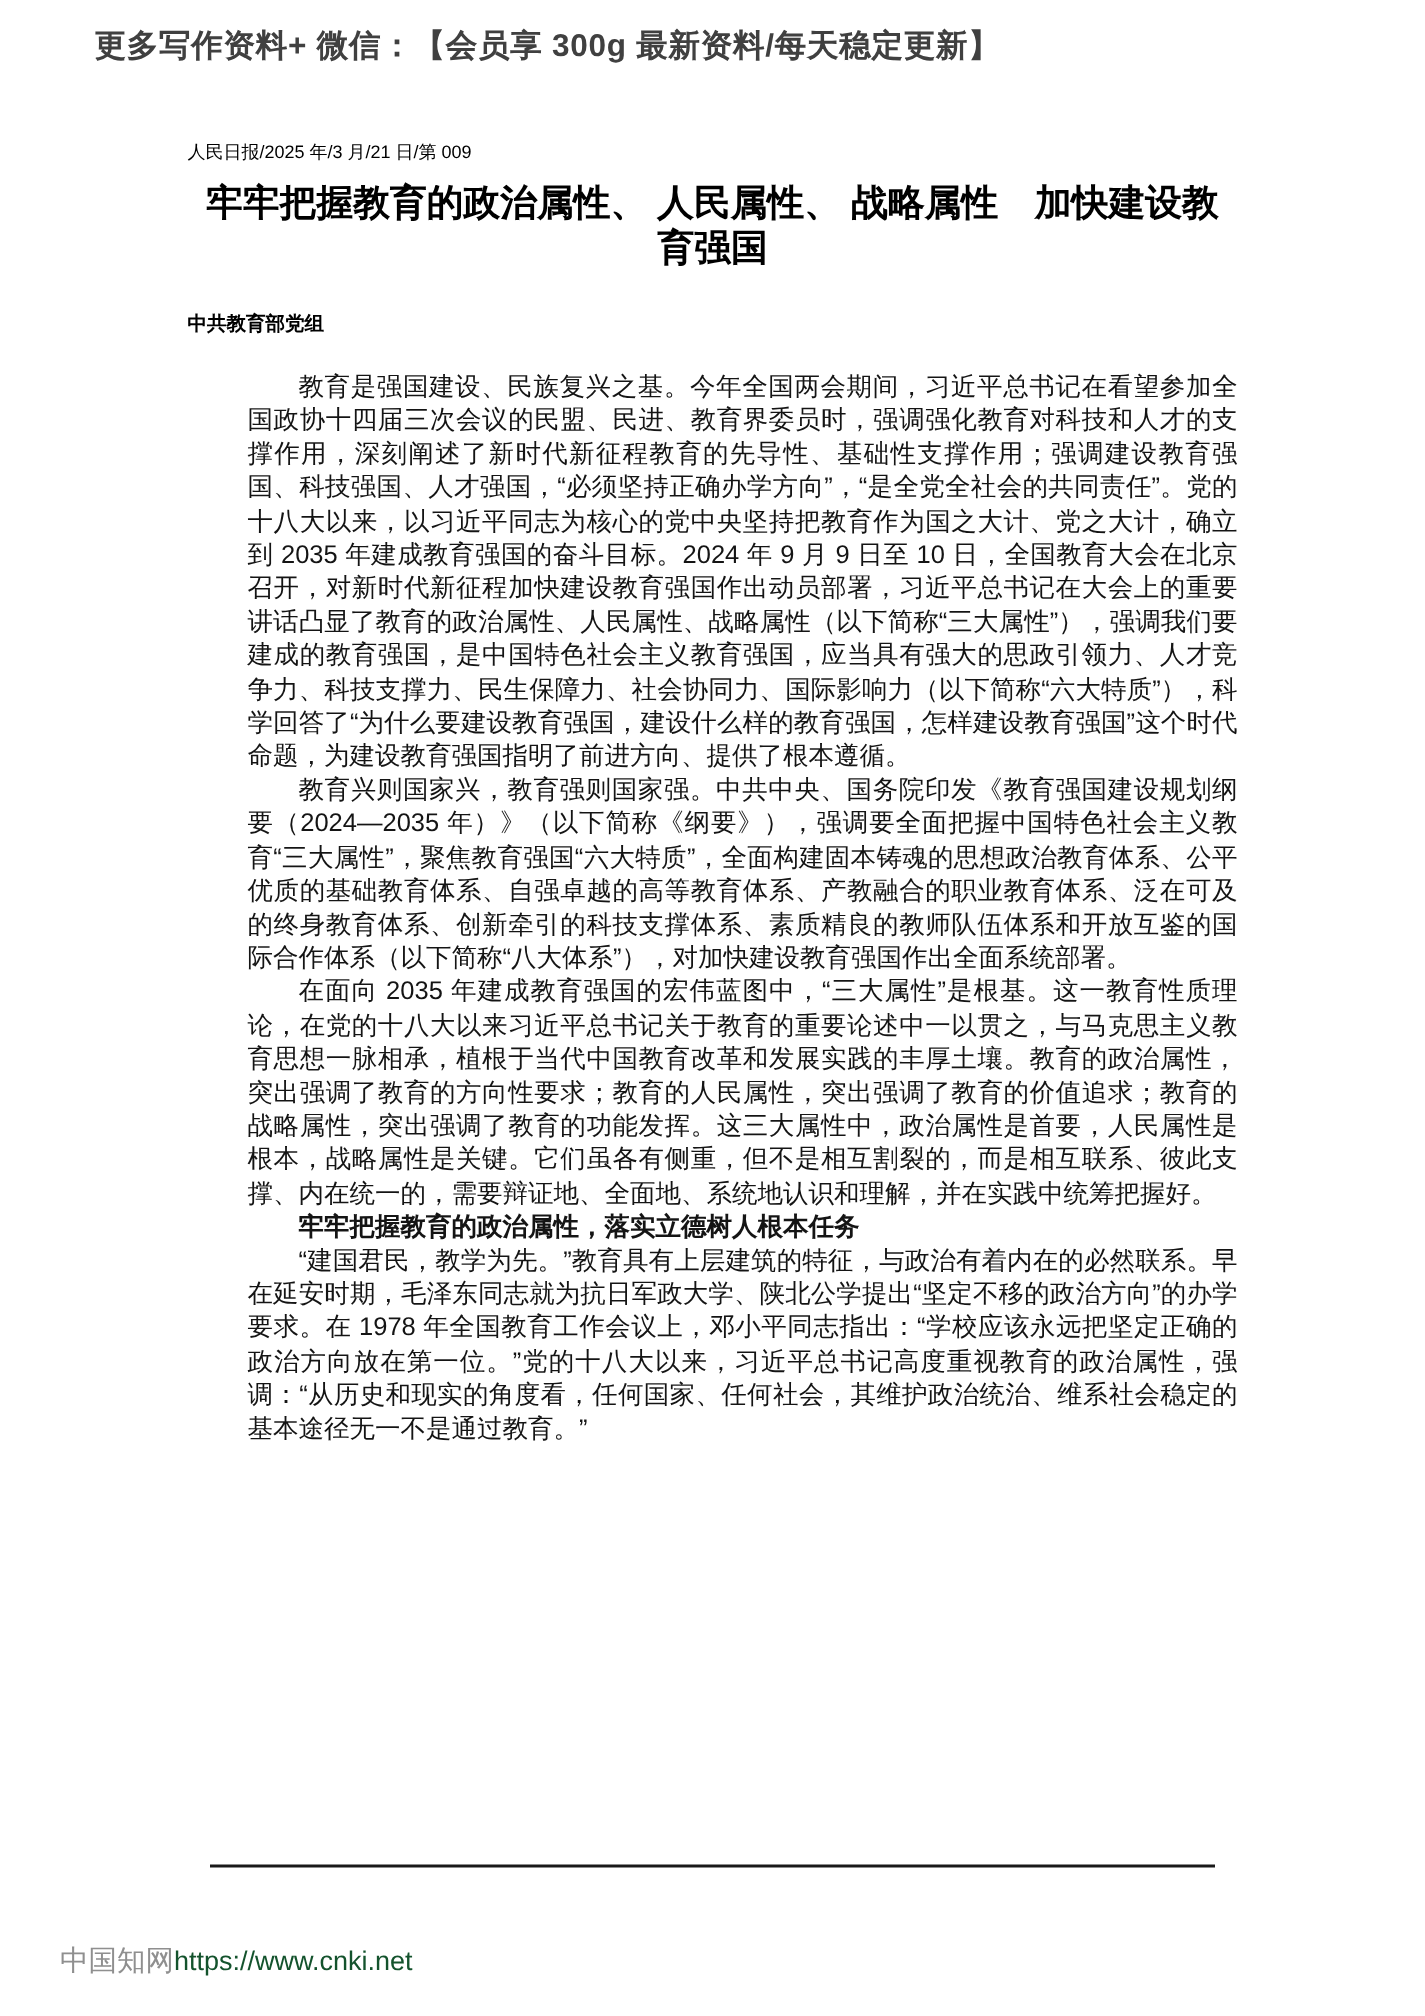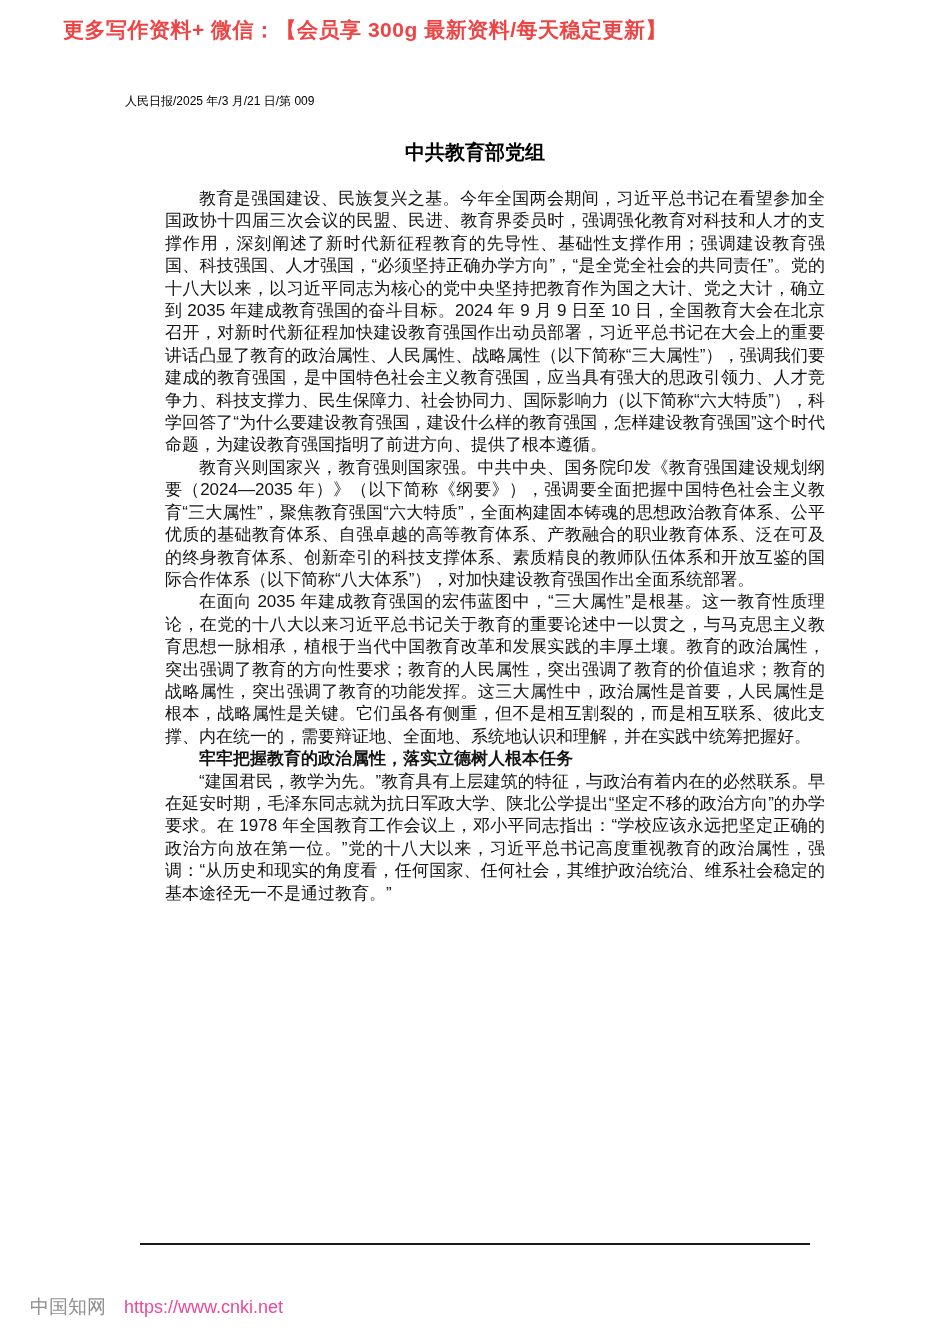--- a/index.html
+++ b/index.html
@@ -32,22 +32,21 @@
     max-width: 690px;
     margin: 8px auto 0;
     font-size: 24.5px;
     line-height: 30px;
     font-weight: 700;
     text-align: center;
     color: #000000;
   }
   .author {
     margin-top: 26px;
-    text-align: center;
-    font-size: 20px;
+    font-size: 13px;
     font-weight: 700;
     color: #000000;
   }
   .article {
     margin-top: 22px;
     font-size: 17px;
     line-height: 22.4px;
     text-align: justify;
     color: #141414;
     margin-left: 40px;
@@ -70,47 +69,47 @@
   .divider {
     position: absolute;
     top: 1243px;
     left: 140px;
     width: 670px;
     height: 0;
     border-top: 2px solid #1a1a1a;
   }
   .footer {
     position: absolute;
-    left: 30px;
+    left: 40px;
     top: 1294px;
     display: flex;
     align-items: baseline;
-    gap: 18px;
   }
   .site-name {
     font-size: 19px;
     color: #8f8f8f;
   }
   .site-url {
     font-size: 18px;
-    color: #ec4899;
+    color: #14532d;
     cursor: pointer;
   }
 </style>
 </head>
 <body>
 
-<div class="banner" style="color: #ef4444;">更多写作资料+ 微信：【会员享 300g 最新资料/每天稳定更新】</div>
+<div class="banner" style="color: #404040;">更多写作资料+ 微信：【会员享 300g 最新资料/每天稳定更新】</div>
 
 <div class="content">
 
   <div class="meta">
     <div>人民日报/2025 年/3 月/21 日/第 009</div>
   </div>
 
+  <h1 class="title">牢牢把握教育的政治属性、 人民属性、 战略属性　加快建设教育强国</h1>
 
   <div class="author">中共教育部党组</div>
 
   <div class="article">
     <p>教育是强国建设、民族复兴之基。今年全国两会期间，习近平总书记在看望参加全国政协十四届三次会议的民盟、民进、教育界委员时，强调强化教育对科技和人才的支撑作用，深刻阐述了新时代新征程教育的先导性、基础性支撑作用；强调建设教育强国、科技强国、人才强国，“必须坚持正确办学方向”，“是全党全社会的共同责任”。党的十八大以来，以习近平同志为核心的党中央坚持把教育作为国之大计、党之大计，确立到 2035 年建成教育强国的奋斗目标。2024 年 9 月 9 日至 10 日，全国教育大会在北京召开，对新时代新征程加快建设教育强国作出动员部署，习近平总书记在大会上的重要讲话凸显了教育的政治属性、人民属性、战略属性（以下简称“三大属性”），强调我们要建成的教育强国，是中国特色社会主义教育强国，应当具有强大的思政引领力、人才竞争力、科技支撑力、民生保障力、社会协同力、国际影响力（以下简称“六大特质”），科学回答了“为什么要建设教育强国，建设什么样的教育强国，怎样建设教育强国”这个时代命题，为建设教育强国指明了前进方向、提供了根本遵循。</p>
     <p>教育兴则国家兴，教育强则国家强。中共中央、国务院印发《教育强国建设规划纲要（2024—2035 年）》（以下简称《纲要》），强调要全面把握中国特色社会主义教育“三大属性”，聚焦教育强国“六大特质”，全面构建固本铸魂的思想政治教育体系、公平优质的基础教育体系、自强卓越的高等教育体系、产教融合的职业教育体系、泛在可及的终身教育体系、创新牵引的科技支撑体系、素质精良的教师队伍体系和开放互鉴的国际合作体系（以下简称“八大体系”），对加快建设教育强国作出全面系统部署。</p>
     <p>在面向 2035 年建成教育强国的宏伟蓝图中，“三大属性”是根基。这一教育性质理论，在党的十八大以来习近平总书记关于教育的重要论述中一以贯之，与马克思主义教育思想一脉相承，植根于当代中国教育改革和发展实践的丰厚土壤。教育的政治属性，突出强调了教育的方向性要求；教育的人民属性，突出强调了教育的价值追求；教育的战略属性，突出强调了教育的功能发挥。这三大属性中，政治属性是首要，人民属性是根本，战略属性是关键。它们虽各有侧重，但不是相互割裂的，而是相互联系、彼此支撑、内在统一的，需要辩证地、全面地、系统地认识和理解，并在实践中统筹把握好。</p>
     <p class="section-heading">牢牢把握教育的政治属性，落实立德树人根本任务</p>
     <p>“建国君民，教学为先。”教育具有上层建筑的特征，与政治有着内在的必然联系。早在延安时期，毛泽东同志就为抗日军政大学、陕北公学提出“坚定不移的政治方向”的办学要求。在 1978 年全国教育工作会议上，邓小平同志指出：“学校应该永远把坚定正确的政治方向放在第一位。”党的十八大以来，习近平总书记高度重视教育的政治属性，强调：“从历史和现实的角度看，任何国家、任何社会，其维护政治统治、维系社会稳定的基本途径无一不是通过教育。”</p>
   </div>

